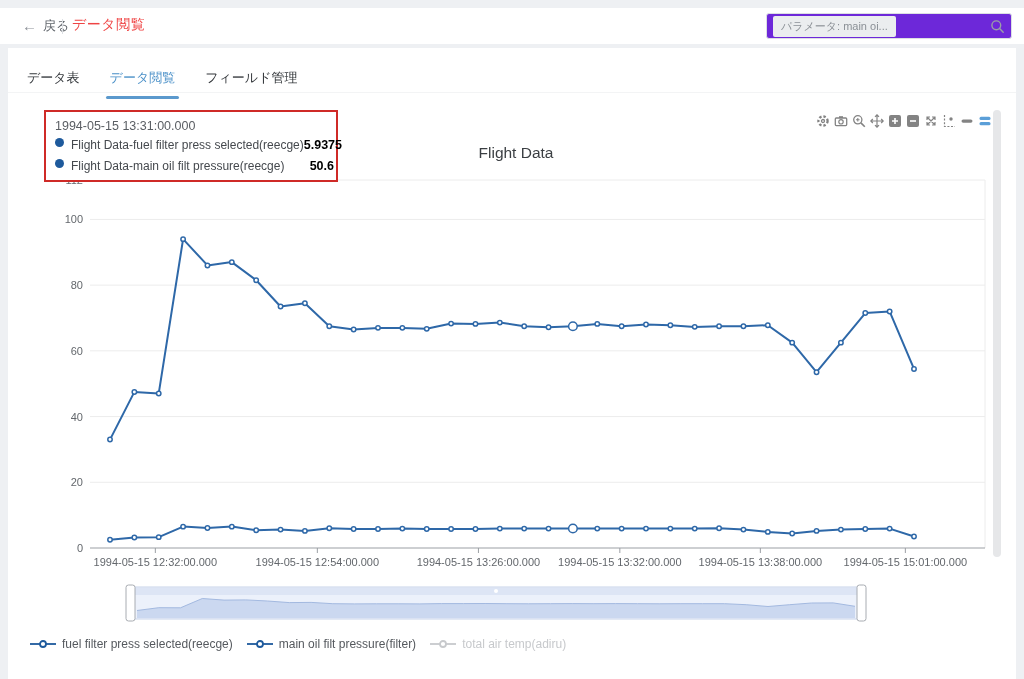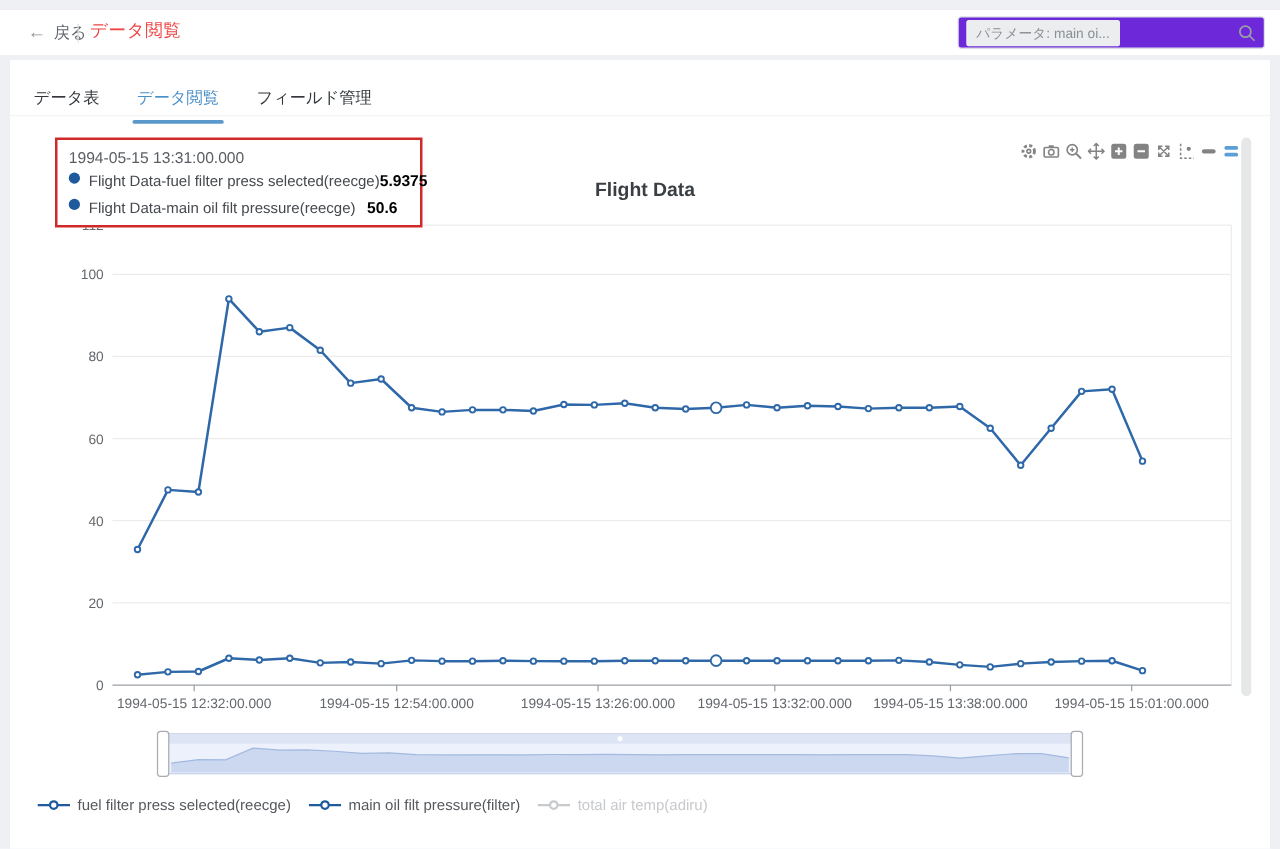--- a/index.html
+++ b/index.html
@@ -37,31 +37,31 @@
   
   .tabs{position:absolute;left:25px;top:63px;display:flex;gap:26px;}
   .tab{font-size:13px;color:#33373b;padding:6px 2px 12px 2px;cursor:pointer;position:relative;}
   .tab.active{color:#4a90c8;}
   .tab.active::after{content:"";position:absolute;left:-2px;right:-2px;bottom:0;height:3px;border-radius:2px;background:#5b99cd;}
   .tabs-underline{position:absolute;left:8px;top:92px;width:1008px;height:1px;background:#f3f4f5;}
 
   
   .hover-tooltip{
     position:absolute;left:44px;top:110px;width:294px;height:72px;box-sizing:border-box;
-    border:2px solid #cf2a27;background:#ffffff;z-index:30;padding:5px 18px 0 9px;
+    border:2px solid #cf2a27;background:#ffffff;z-index:30;padding:5px 2px 0 9px;
   }
   .tip-date{font-size:12.5px;color:#5a5e63;margin:2px 0 5px 0;}
   .tip-row{display:flex;align-items:flex-start;margin-bottom:7px;}
   .tip-dot{width:9px;height:9px;border-radius:50%;background:#1e5a9c;margin-right:7px;flex:0 0 auto;}
   .tip-label{font-size:12px;color:#45494e;white-space:nowrap;}
   .tip-value{margin-left:auto;font-size:12.5px;font-weight:bold;color:#000000;}
 
   
   .chart-title{position:absolute;left:516px;top:144px;transform:translateX(-50%);
-    font-size:15.5px;font-weight:bold;color:#3b3f43;z-index:5;text-align:right;}
+    font-size:15.5px;font-weight:normal;color:#3b3f43;z-index:5;text-align:right;}
 
   
   .modebar{position:absolute;left:816px;top:113px;display:flex;gap:4px;z-index:20;}
   .mb-icon{width:14px;height:16px;display:flex;align-items:center;justify-content:center;cursor:pointer;opacity:.85;}
 
   
   #plot{position:absolute;left:0;top:170px;z-index:1;}
   #plot text{font-family:"Liberation Sans","DejaVu Sans",sans-serif;}
 
   

